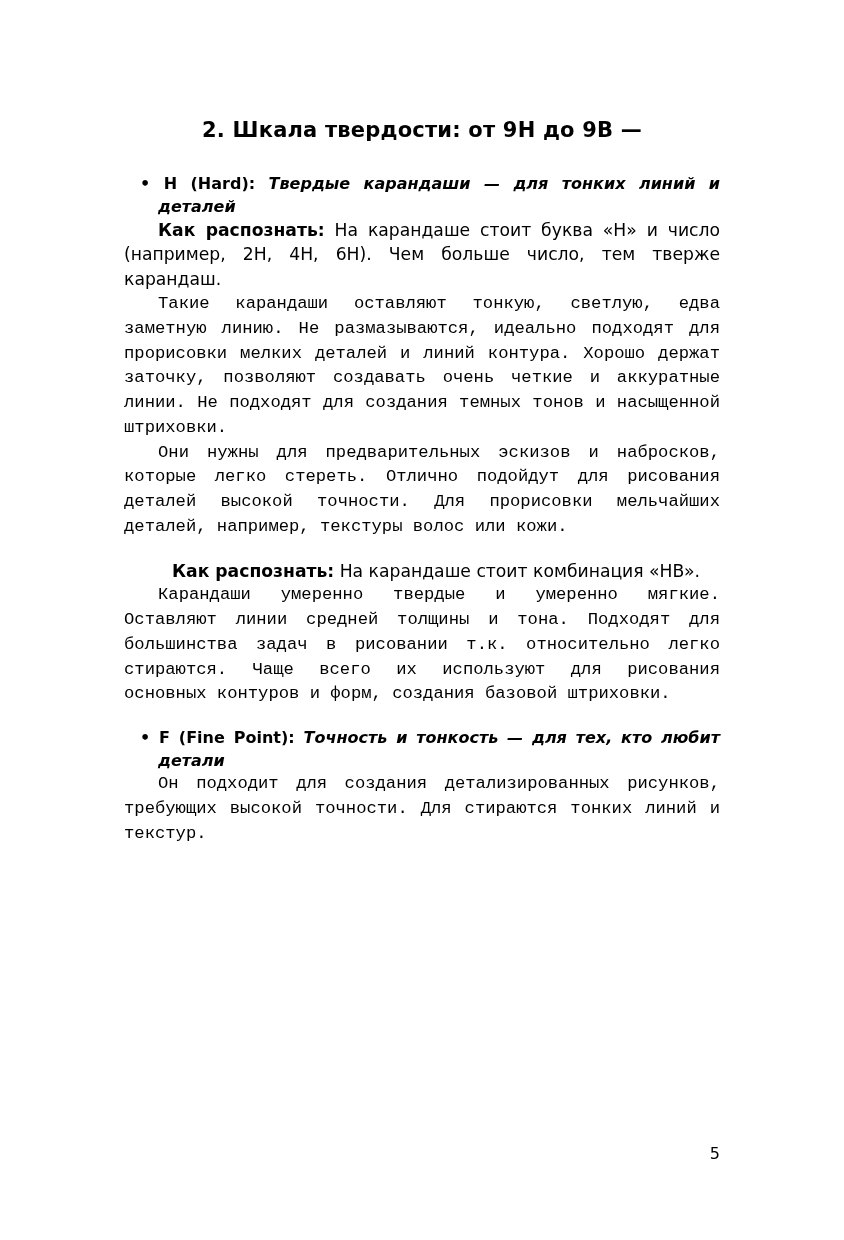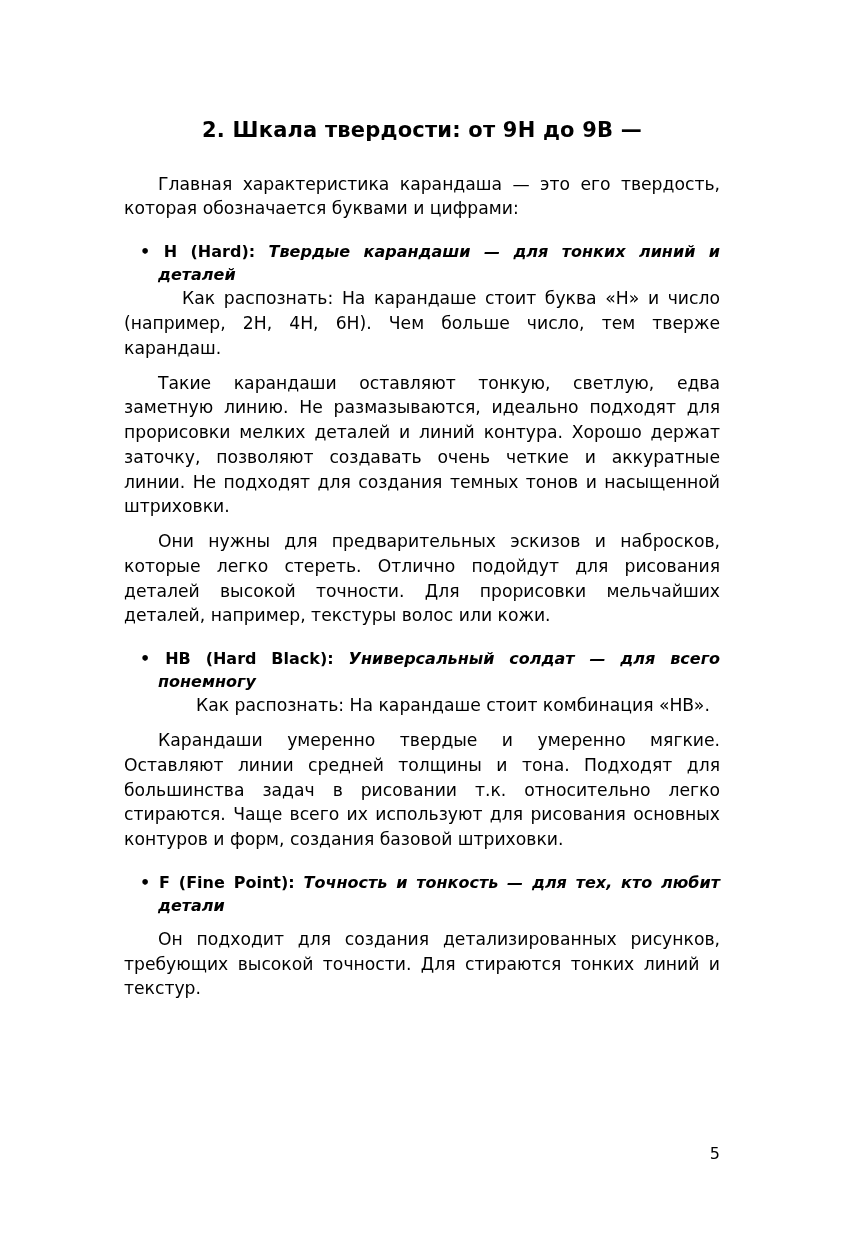--- a/index.html
+++ b/index.html
@@ -41,43 +41,43 @@
     font-size: 17.2px;
     line-height: 1.44;
     text-align: justify;
     text-justify: inter-word;
     hyphens: manual;
   }
   p.indent {
     text-indent: 34px;
   }
   p.tight {
-    margin-top: 10px;
+    margin-top: 0;
+    font-family: Liberation Mono, monospace;
   }
   .bullet-head {
     font-size: 16px;
     font-weight: bold;
     line-height: 1.44;
     text-align: justify;
     margin: 0;
     padding-left: 34px;
     text-indent: -18px;
   }
   .bullet-head .bullet {
     font-weight: bold;
   }
   .bullet-head .ital {
     font-style: italic;
   }
   .recognize {
     text-indent: 34px;
   }
   .recognize .lbl {
-    font-weight: normal;
-    margin-left: 24px;
+    font-weight: bold;
   }
   .recognize.extra {
     text-indent: 48px;
   }
   .block {
     margin-top: 19px;
   }
   .page-number {
     position: absolute;
     right: 124px;
@@ -88,39 +88,34 @@
 </style>
 </head>
 <body>
 
 <div class="page">
 
   <h1 class="chapter-title">
     <span>2. Шкала твердости: от 9H до 9B —</span>
   </h1>
 
-  <p class="indent">Главная характеристика карандаша — это его твердость, которая обозначается буквами и цифрами:</p>
 
   <div class="block">
     <p class="bullet-head">
       <span class="bullet">•</span>
       <span>H (Hard):</span><span class="ital"> Твердые карандаши — для тонких линий и деталей</span>
     </p>
     <p class="recognize">
       <span class="lbl">Как распознать:</span><span> На карандаше стоит буква «H» и число (например, 2H, 4H, 6H). Чем больше число, тем тверже карандаш.</span>
     </p>
     <p class="indent tight">Такие карандаши оставляют тонкую, светлую, едва заметную линию. Не размазываются, идеально подходят для прорисовки мелких деталей и линий контура. Хорошо держат заточку, позволяют создавать очень четкие и аккуратные линии. Не подходят для создания темных тонов и насыщенной штриховки.</p>
     <p class="indent tight">Они нужны для предварительных эскизов и набросков, которые легко стереть. Отлично подойдут для рисования деталей высокой точности. Для прорисовки мельчайших деталей, например, текстуры волос или кожи.</p>
   </div>
 
   <div class="block">
-    <p class="bullet-head">
-      <span class="bullet">•</span>
-      <span>HB (Hard Black):</span><span class="ital"> Универсальный солдат — для всего понемногу</span>
-    </p>
     <p class="recognize extra">
       <span class="lbl">Как распознать:</span><span> На карандаше стоит комбинация «HB».</span>
     </p>
     <p class="indent tight">Карандаши умеренно твердые и умеренно мягкие. Оставляют линии средней толщины и тона. Подходят для большинства задач в рисовании т.к. относительно легко стираются. Чаще всего их используют для рисования основных контуров и форм, создания базовой штриховки.</p>
   </div>
 
   <div class="block">
     <p class="bullet-head">
       <span class="bullet">•</span>
       <span>F (Fine Point):</span><span class="ital"> Точность и тонкость — для тех, кто любит детали</span>

